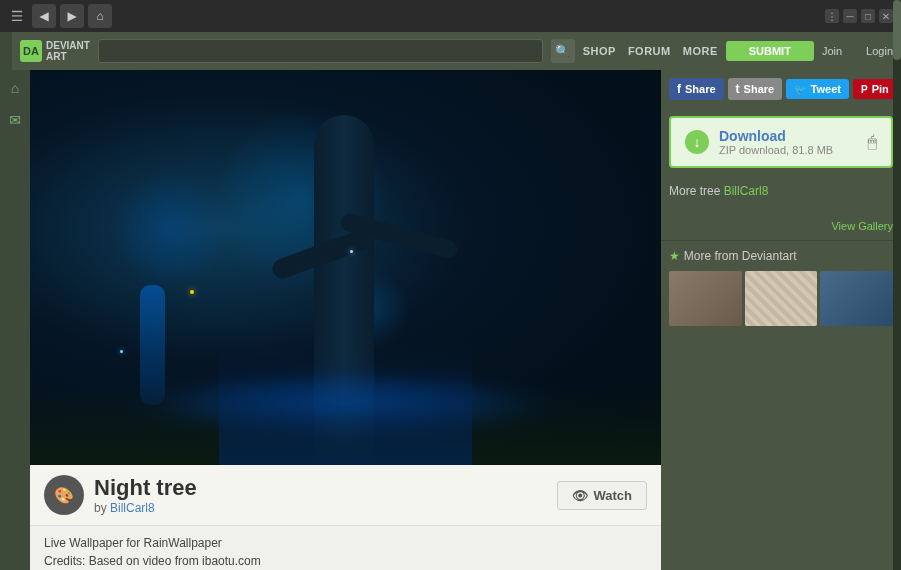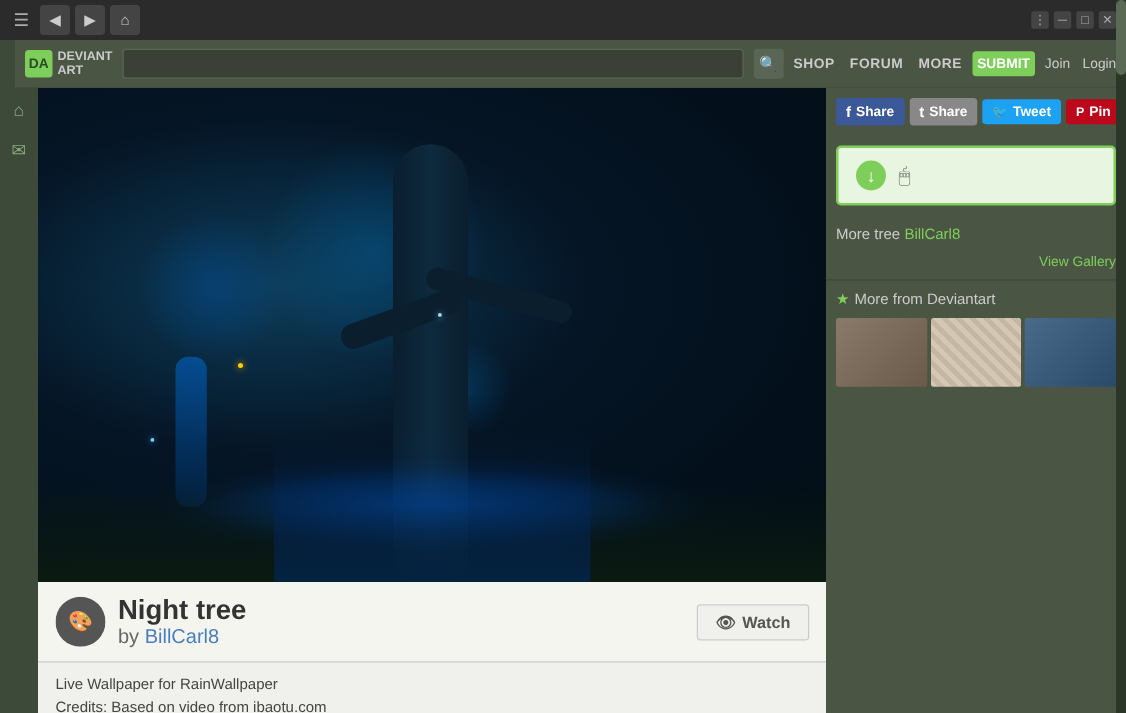--- a/index.html
+++ b/index.html
@@ -91,25 +91,25 @@
     .nav-links {
       display: flex; gap: 12px;
     }
     .nav-link {
       color: #ccc; font-size: 11px; cursor: pointer; font-weight: bold;
       letter-spacing: 0.5px;
     }
     .submit-btn {
       background: #7ecf5a; color: #fff;
       font-weight: bold; font-size: 11px;
-      padding: 4px 4px; border-radius: 3px; cursor: pointer;
+      padding: 4px 23px; border-radius: 3px; cursor: pointer;
       border: none;
     }
     .auth-links {
-      display: flex; gap: 10px;
+      display: flex; gap: 24px;
     }
     .auth-link {
       color: #ccc; font-size: 11px; cursor: pointer;
     }
 
     
     .main-area {
       flex: 1;
       display: flex;
       overflow: hidden;
@@ -190,21 +190,21 @@
       background: #3a3a3a;
       overflow: hidden;
       display: flex; align-items: center; justify-content: center;
       color: #fff; font-size: 18px;
       flex-shrink: 0;
     }
     .artwork-title {
       font-size: 22px; font-weight: bold; color: #333;
     }
     .artwork-author {
-      font-size: 16px; color: #666;
+      font-size: 12px; color: #666;
     }
     .artwork-author a {
       color: #4a7ec0; text-decoration: none; cursor: pointer;
     }
     .artwork-category {
       font-size: 11px; color: #888;
     }
     .watch-btn {
       display: flex; align-items: center; gap: 5px;
       background: #f0f0ec; border: 1px solid #ccc;
@@ -308,21 +308,21 @@
     .arrow-up {
       width: 0; height: 0;
       border-left: 20px solid transparent;
       border-right: 20px solid transparent;
       border-bottom: 35px solid white;
       filter: drop-shadow(0 0 3px rgba(255,255,255,0.5));
     }
 
     .view-gallery-link {
       text-align: right; font-size: 11px; color: #7ecf5a; cursor: pointer;
-      display: block; margin-top: 9px;
+      display: block; margin-top: 22px;
     }
 
     
     .more-da-section {
       padding: 8px;
       border-top: 1px solid #3a4a3a;
     }
     .da-section-title {
       font-size: 12px; color: #ccc; margin-bottom: 8px;
       display: flex; align-items: center; gap: 4px;
@@ -460,20 +460,24 @@
       <div class="social-btn pin-btn">
         <span style="font-size:10px;">P</span>
         <span>Pin</span>
       </div>
       <div class="more-btn">▾</div>
     </div>
 
     <div class="download-section">
       <div class="download-btn">
         <div class="dl-icon">↓</div>
+        <div class="dl-text">
+          <div class="dl-label">Download</div>
+          <div class="dl-size">ZIP download, 81.8 MB</div>
+        </div>
         <div class="cursor-indicator">🖱</div>
       </div>
     </div>
 
     <div class="more-from-section">
       <div class="section-title">
         <span>More tree</span>
         <a>BillCarl8</a>
       </div>
       <a class="view-gallery-link">View Gallery</a>

